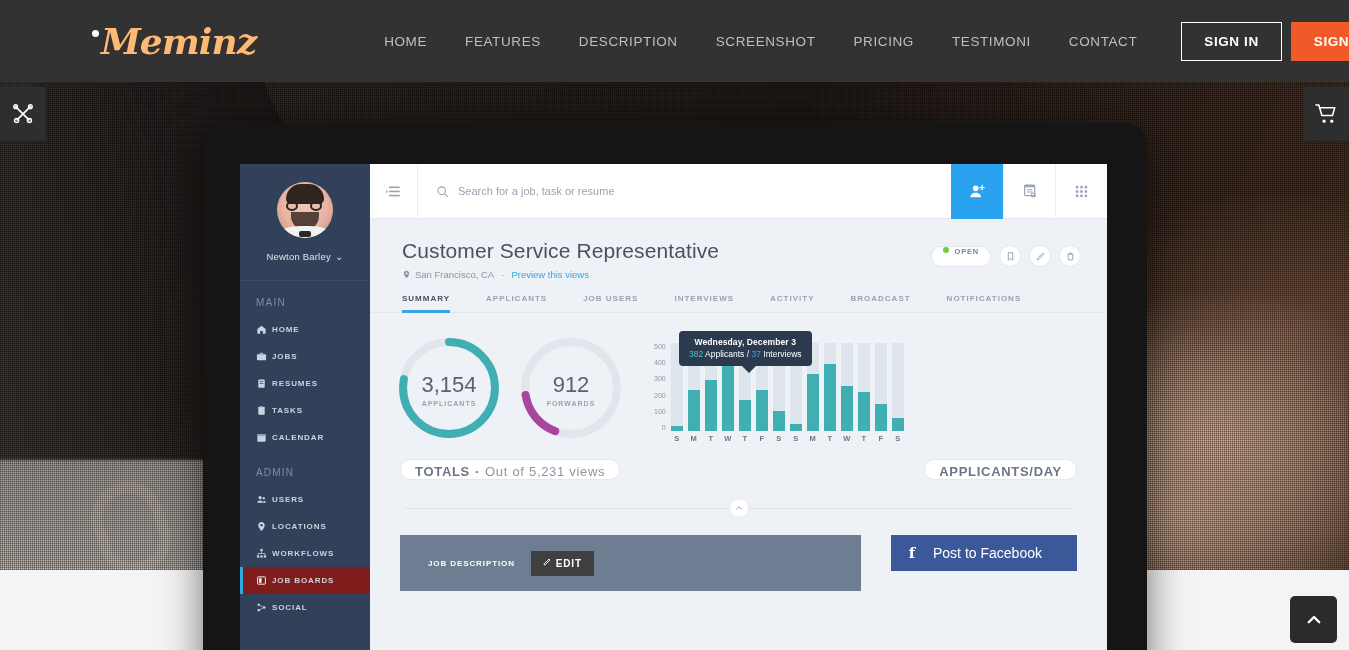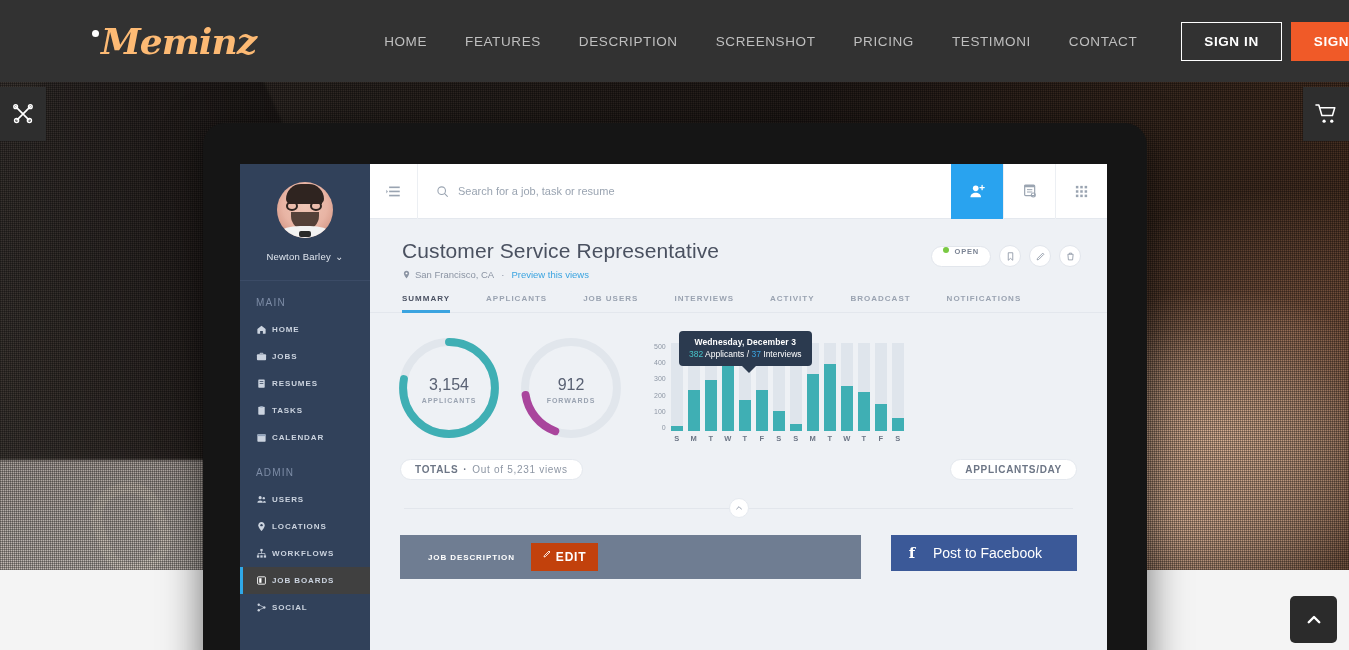--- a/index.html
+++ b/index.html
@@ -136,21 +136,21 @@
   .avatar .bow{ position:absolute; left:22px; bottom:1px; width:12px; height:6px;
     background:#2a2a2a; border-radius:2px;}
   .side-name{ font-size:9.5px; color:#dfe5ee; letter-spacing:.2px; }
   .side-group{ font-size:10px; color:#7d8ca6; letter-spacing:1.2px;
     padding:16px 0 8px 16px; text-transform:uppercase; }
   .side-item{
     display:flex; align-items:center; height:27px; padding-left:16px;
     font-size:8px; font-weight:bold; letter-spacing:.9px; color:#cbd3df;
     cursor:pointer; position:relative;
   }
-  .side-item.active{ background:#404040; }
+  .side-item.active{ background:#7f1d1d; }
   .side-item.active:before{
     content:""; position:absolute; left:0; top:0; bottom:0; width:3px; background:#2fa8e8;
   }
   .side-ico{ width:16px; display:flex; align-items:center; justify-content:flex-start; flex:none;}
 
   .content{ flex:1; background:#eef1f5; position:relative; min-width:0; }
 
   .topbar{ height:55px; background:#fff; display:flex; align-items:center;
     border-bottom:1px solid #e4e8ee; }
   .hamb{ width:48px; height:55px; display:flex; align-items:center; justify-content:center;
@@ -181,21 +181,21 @@
   .tab.active{ color:#4b5263; }
   .tab.active:after{ content:""; position:absolute; left:0; right:0; bottom:-1px; height:3px;
     background:#3ba4e0;}
 
   .panel{ padding:22px 26px 0 26px; display:flex; align-items:flex-start; }
 
   .donuts{ display:flex; align-items:center; }
   .donut{ position:relative; margin-right:16px; }
   .donut .lbl{ position:absolute; inset:0; display:flex; flex-direction:column;
     align-items:center; justify-content:center; }
-  .donut .num{ font-size:16px; color:#596173; line-height:1; }
+  .donut .num{ font-size:22px; color:#596173; line-height:1; }
   .donut .cap{ font-size:7px; font-weight:bold; letter-spacing:1px; color:#9aa3b1; margin-top:4px;}
 
   .chartbox{ margin-left:14px; position:relative; }
   .chart{ display:flex; align-items:flex-end; height:108px; position:relative; }
   .yaxis{ display:flex; flex-direction:column; justify-content:space-between;
     height:100px; margin-right:5px; padding-bottom:12px;}
   .yaxis span{ font-size:7px; color:#8e97a5; line-height:1; text-align:right; }
   .bars{ display:flex; align-items:flex-end; height:112px; }
   .barcol{ width:12px; margin-right:5px; height:100px; position:relative;
     display:flex; flex-direction:column; justify-content:flex-end; }
@@ -209,35 +209,35 @@
   }
   .tt1{ font-size:8.5px; font-weight:bold; letter-spacing:.1px; text-align:center; }
   .tt2{ font-size:8.5px; margin-top:2px; }
   .tt-a{ color:#47c3c9; } .tt-i{ color:#3ba4e0; }
   .tooltip:after{ content:""; position:absolute; left:63px; bottom:-7px;
     border-left:7px solid transparent; border-right:7px solid transparent;
     border-top:7px solid #2b3a4f; }
 
   .pillrow{ display:flex; align-items:center; padding:14px 30px 0 30px; }
   .pill{ border:1px solid #e4e8ee; background:#fff; border-radius:13px; height:21px;
-    display:flex; align-items:center; padding:0 14px; font-size:10px; color:#6d7686;
+    display:flex; align-items:flex-end; padding:0 14px; font-size:13px; color:#6d7686;
     letter-spacing:.7px; font-weight:bold; cursor:pointer;}
   .pill .light{ font-weight:normal; color:#8d96a4; }
   .pill.right{ margin-left:auto; }
 
   .divider{ position:relative; margin:28px 34px 0; height:1px; background:#e2e6ec; }
   .divider .knob{ position:absolute; left:50%; top:-10px; margin-left:-10px;
     width:20px; height:20px; border-radius:50%; background:#fff; border:1px solid #e6eaf0;
     display:flex; align-items:center; justify-content:center; cursor:pointer;}
 
   .footrow{ display:flex; align-items:stretch; padding:26px 30px 0 30px; }
-  .jobdesc{ flex:1; background:#6f7d92; height:44px; display:flex; align-items:center;
+  .jobdesc{ flex:1; background:#6f7d92; height:56px; display:flex; align-items:center;
     padding-left:28px; }
   .jd-label{ font-size:8px; font-weight:bold; letter-spacing:.9px; color:#fff; }
-  .jd-edit{ background:#c2410c; color:#fff; font-size:12px; font-weight:bold;
+  .jd-edit{ background:#404040; color:#fff; font-size:10px; font-weight:bold;
     letter-spacing:.8px; padding:7px 12px; margin-left:16px; display:flex;
     align-items:flex-start; cursor:pointer;}
   .fbbtn{ width:186px; margin-left:30px; background:#3b5998; height:36px;
     display:flex; align-items:center; cursor:pointer;}
   .fb-f{ width:42px; text-align:center; color:#fff; font-family:"DejaVu Serif", serif;
     font-weight:bold; font-size:15px; }
   .fb-t{ color:#fff; font-size:14px; }
 </style>
 </head>
 <body>

